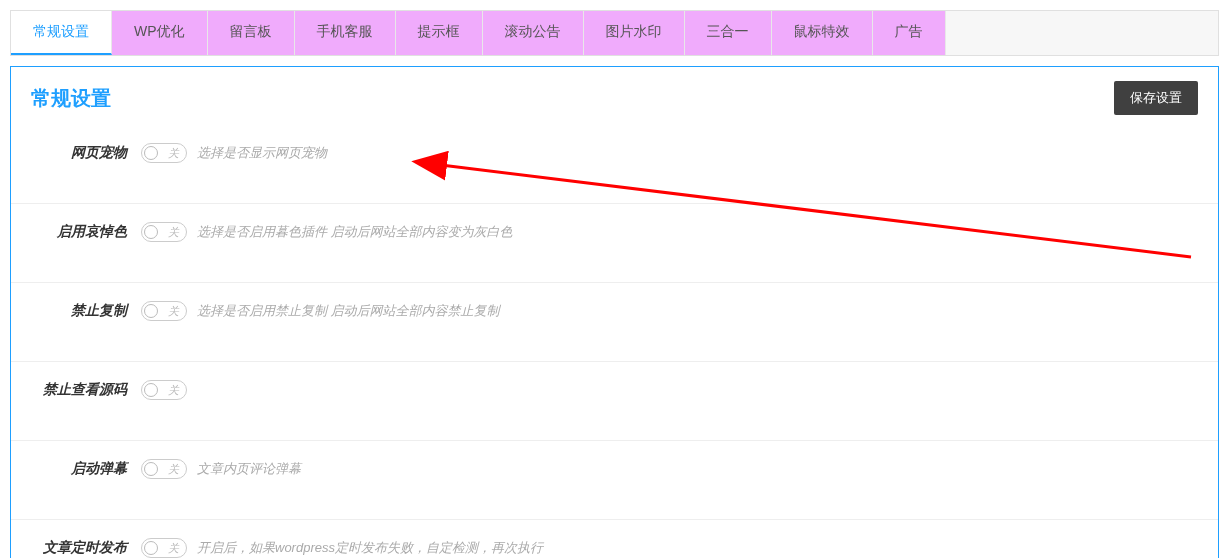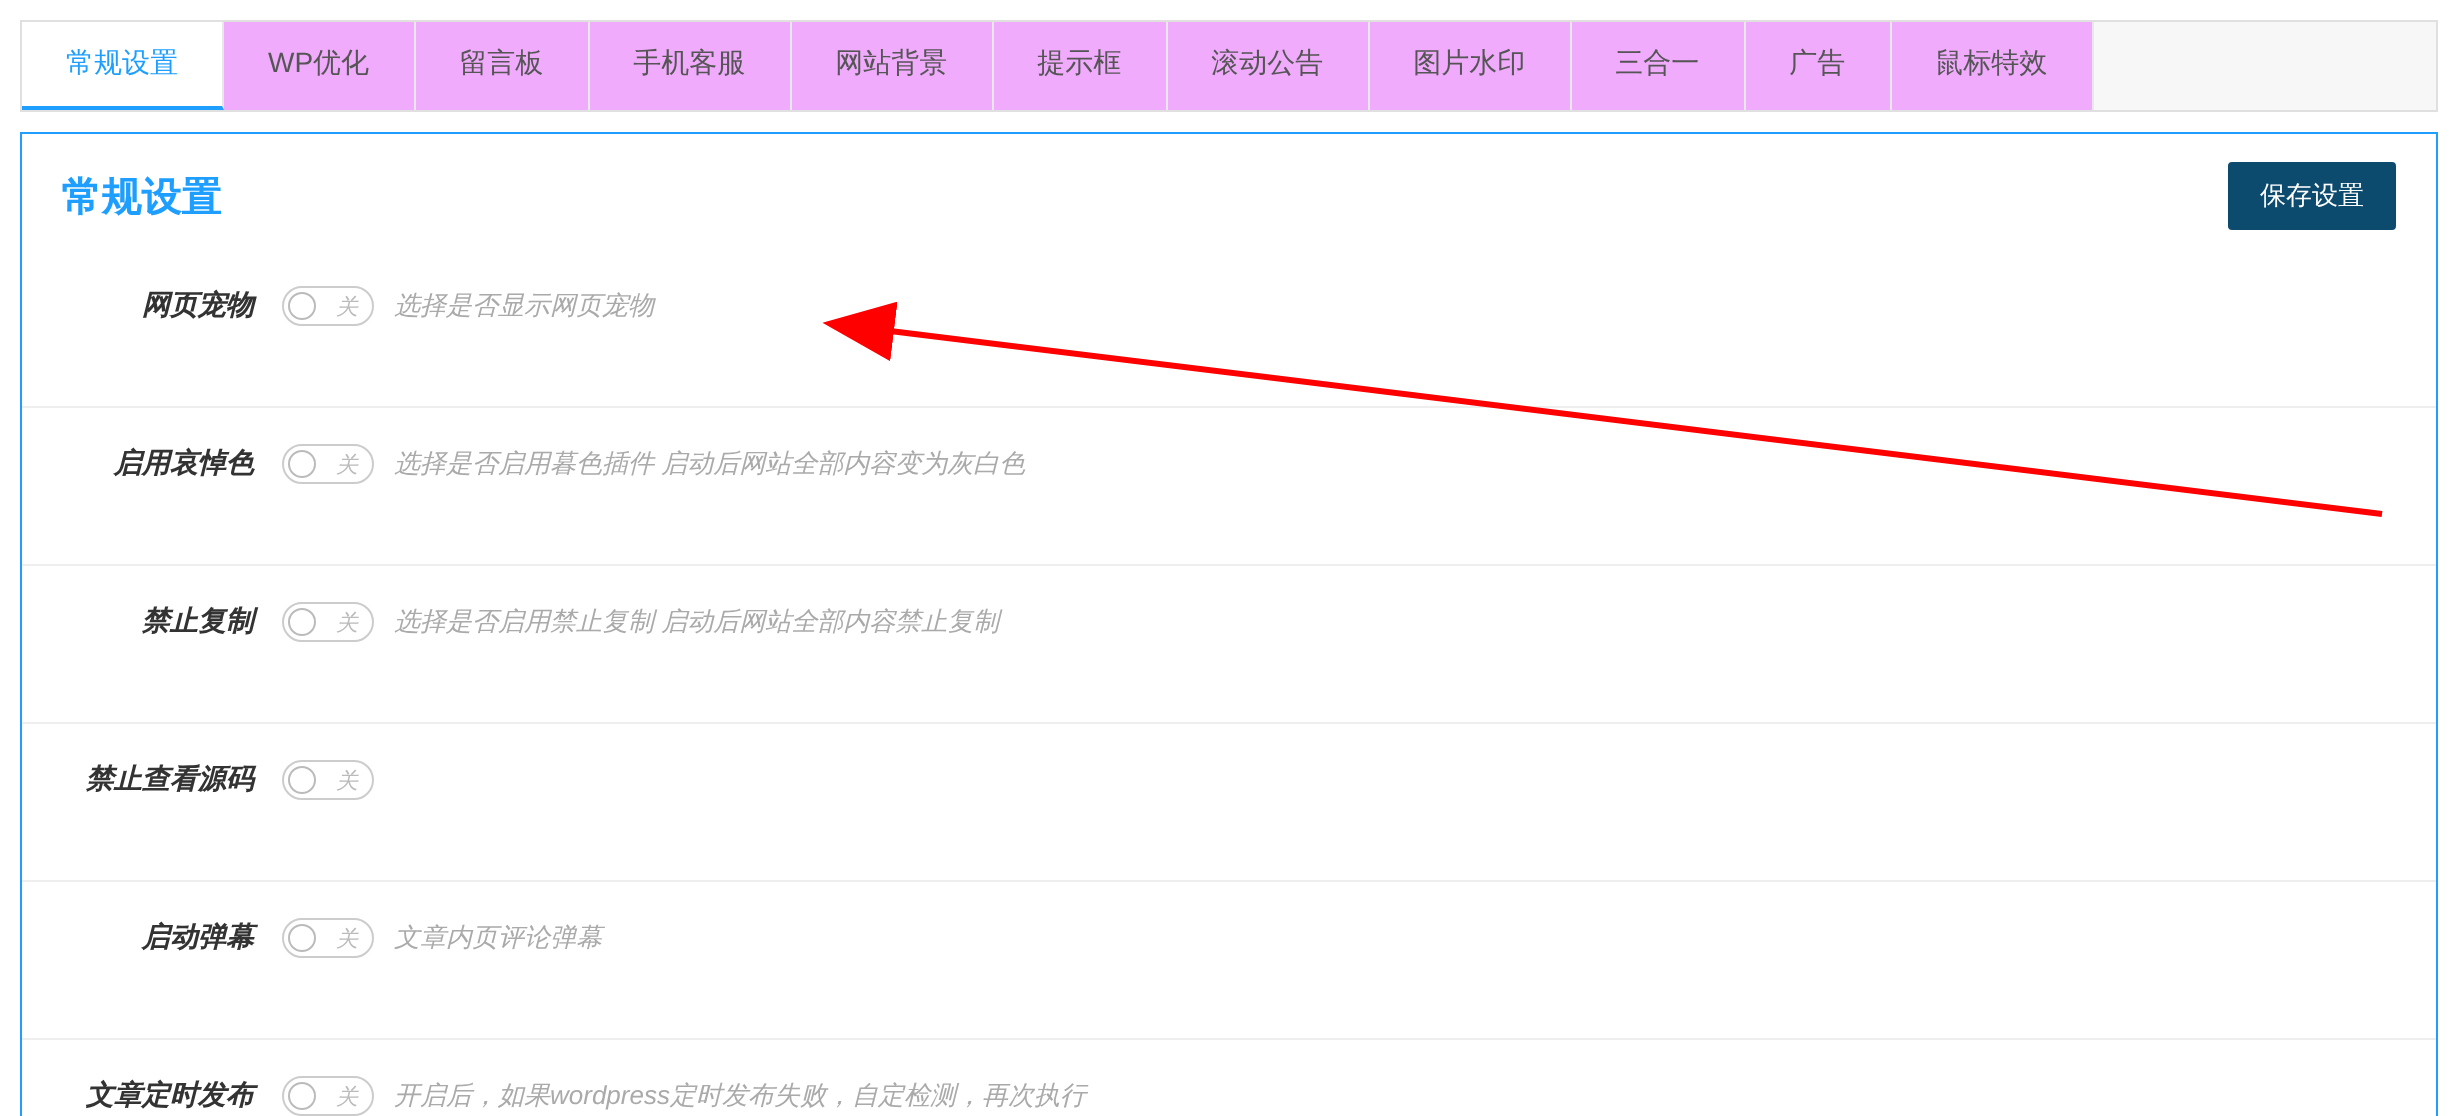--- a/index.html
+++ b/index.html
@@ -40,21 +40,21 @@
       justify-content: space-between;
       align-items: center;
       padding: 14px 20px 10px 20px;
     }
     .panel-title {
       color: #1e9fff;
       font-size: 20px;
       font-weight: 700;
     }
     .save-btn {
-      background: #0c4a6e;
+      background: #404040;
       color: #fff;
       border: none;
       padding: 8px 16px;
       font-size: 13px;
       cursor: pointer;
       border-radius: 2px;
     }
     .rows { }
     .row {
       display: flex;
@@ -113,27 +113,26 @@
     }
   </style>
 </head>
 <body>
 
 <div class="tabs" id="tabs-bar">
     <div class="tab active">常规设置</div>
     <div class="tab">WP优化</div>
     <div class="tab">留言板</div>
     <div class="tab">手机客服</div>
-    <div class="tab">网站背景</div>
     <div class="tab">提示框</div>
     <div class="tab">滚动公告</div>
     <div class="tab">图片水印</div>
     <div class="tab">三合一</div>
+    <div class="tab">鼠标特效</div>
     <div class="tab">广告</div>
-    <div class="tab">鼠标特效</div>
   </div>
 
 <div class="panel">
   <div class="panel-header">
     <div class="panel-title">常规设置</div>
     <button class="save-btn">保存设置</button>
   </div>
 
   <svg class="arrow" viewBox="0 0 800 140" preserveAspectRatio="none">
     <defs>

